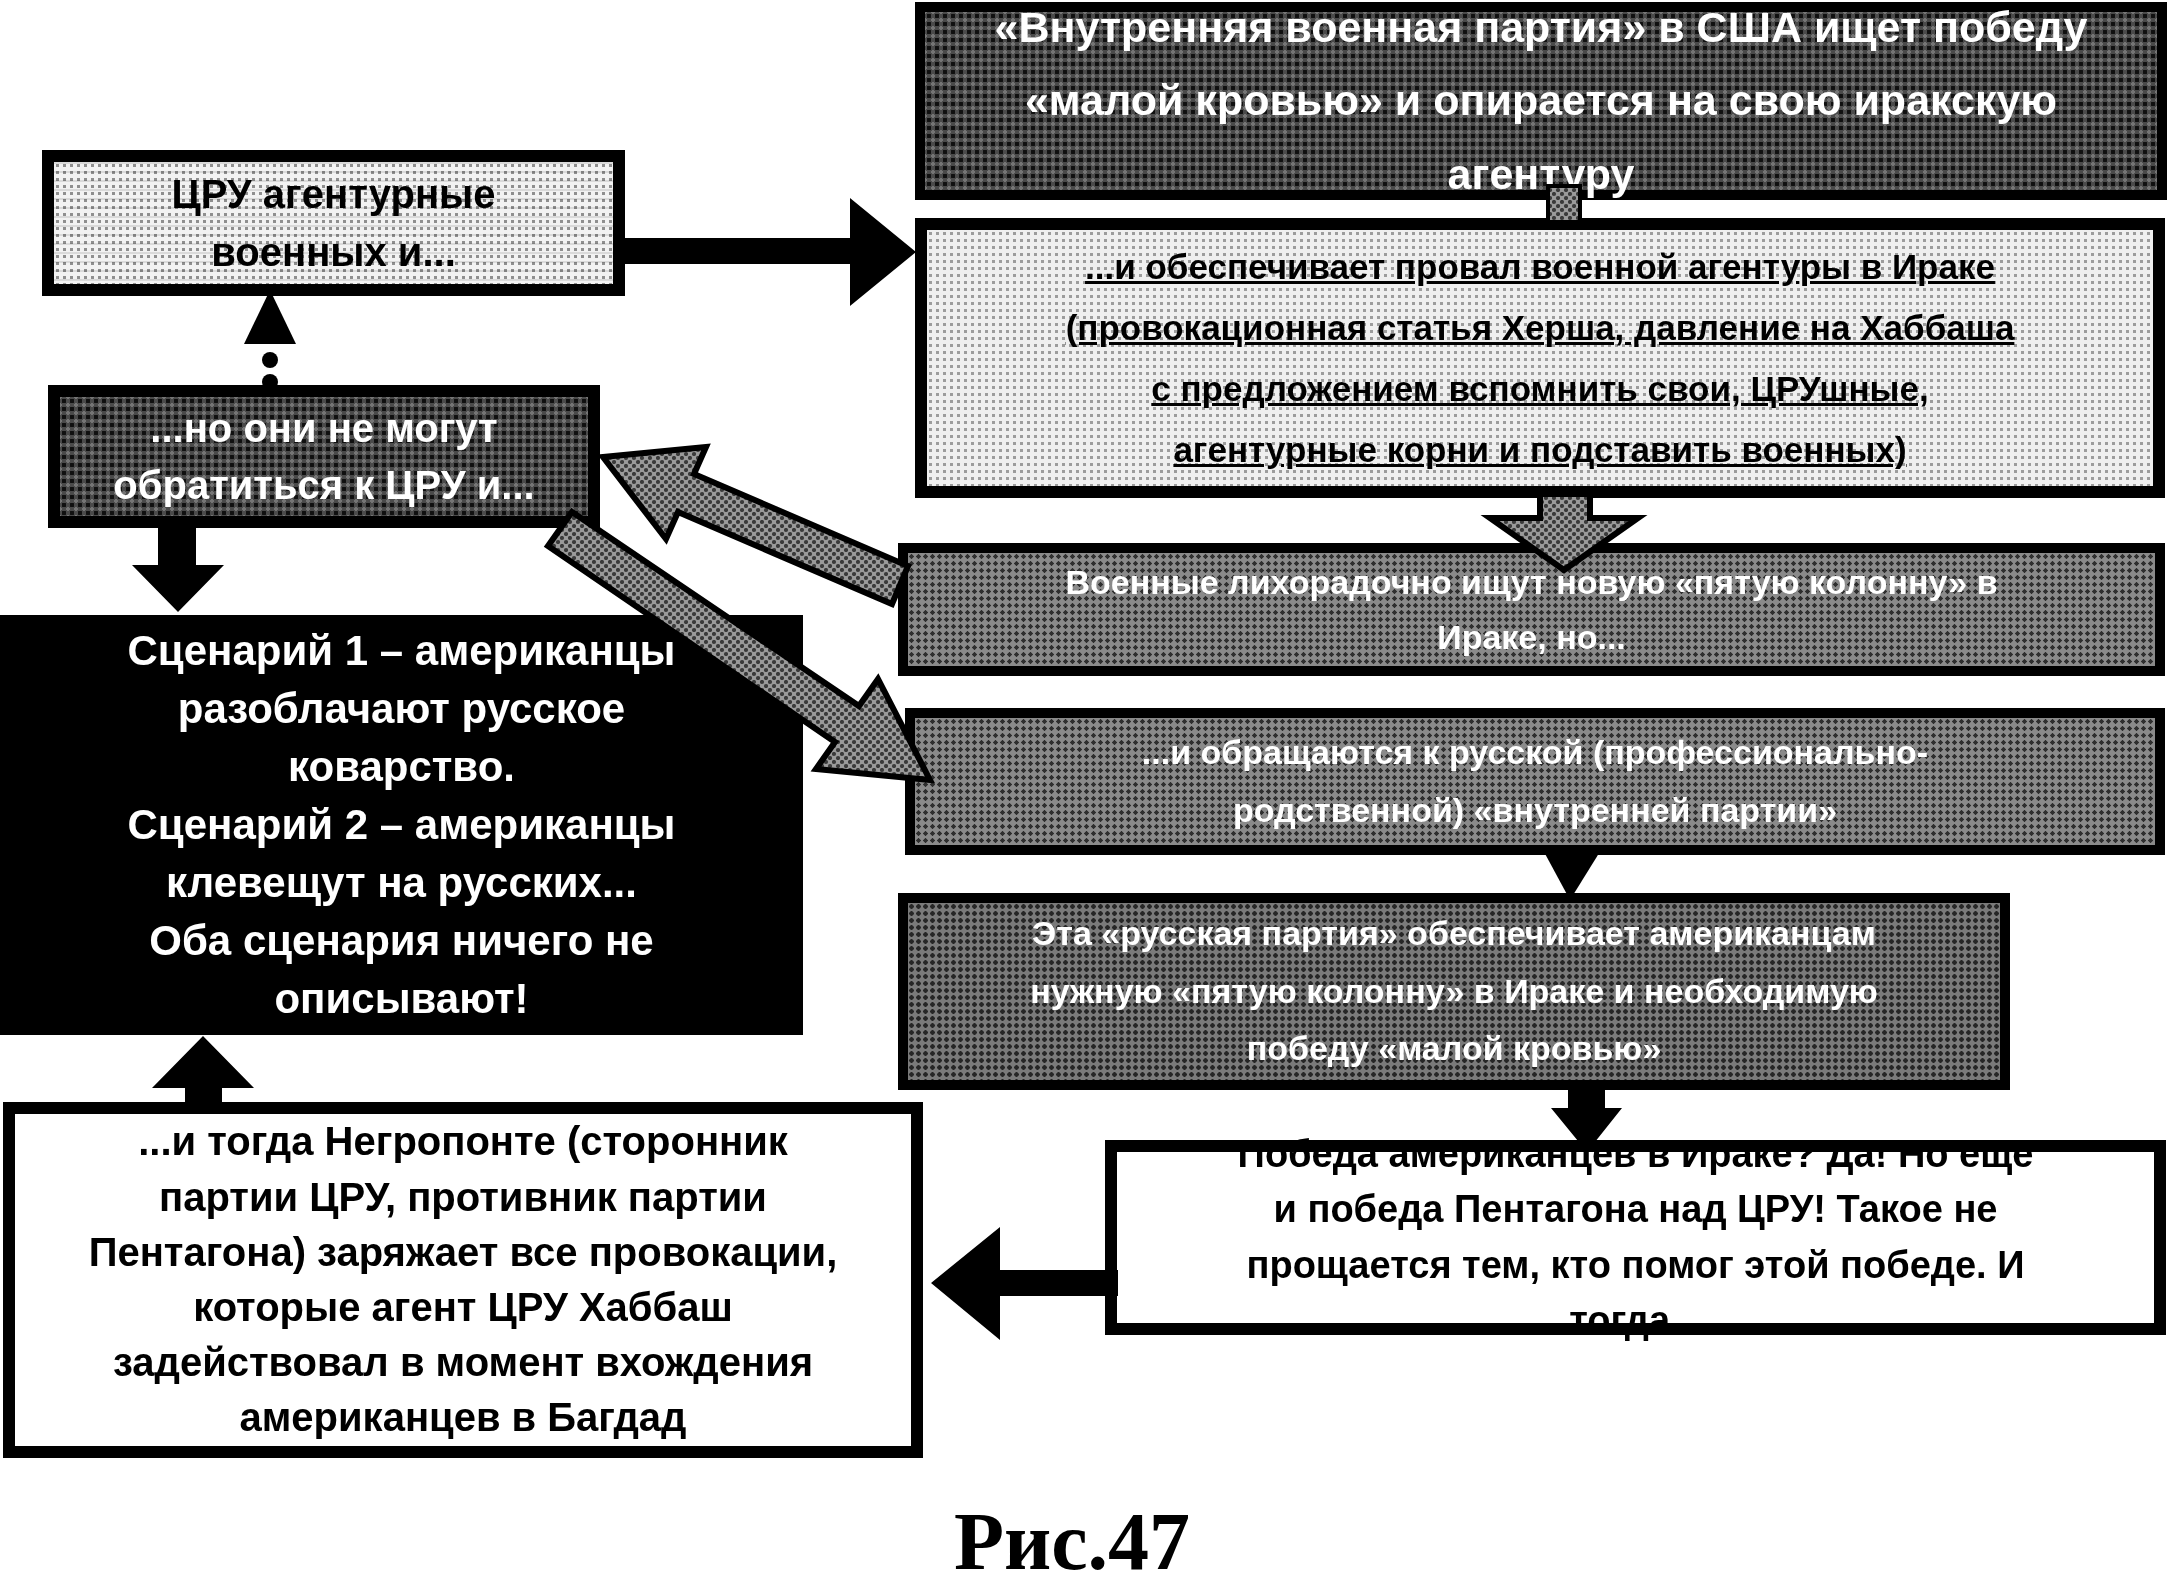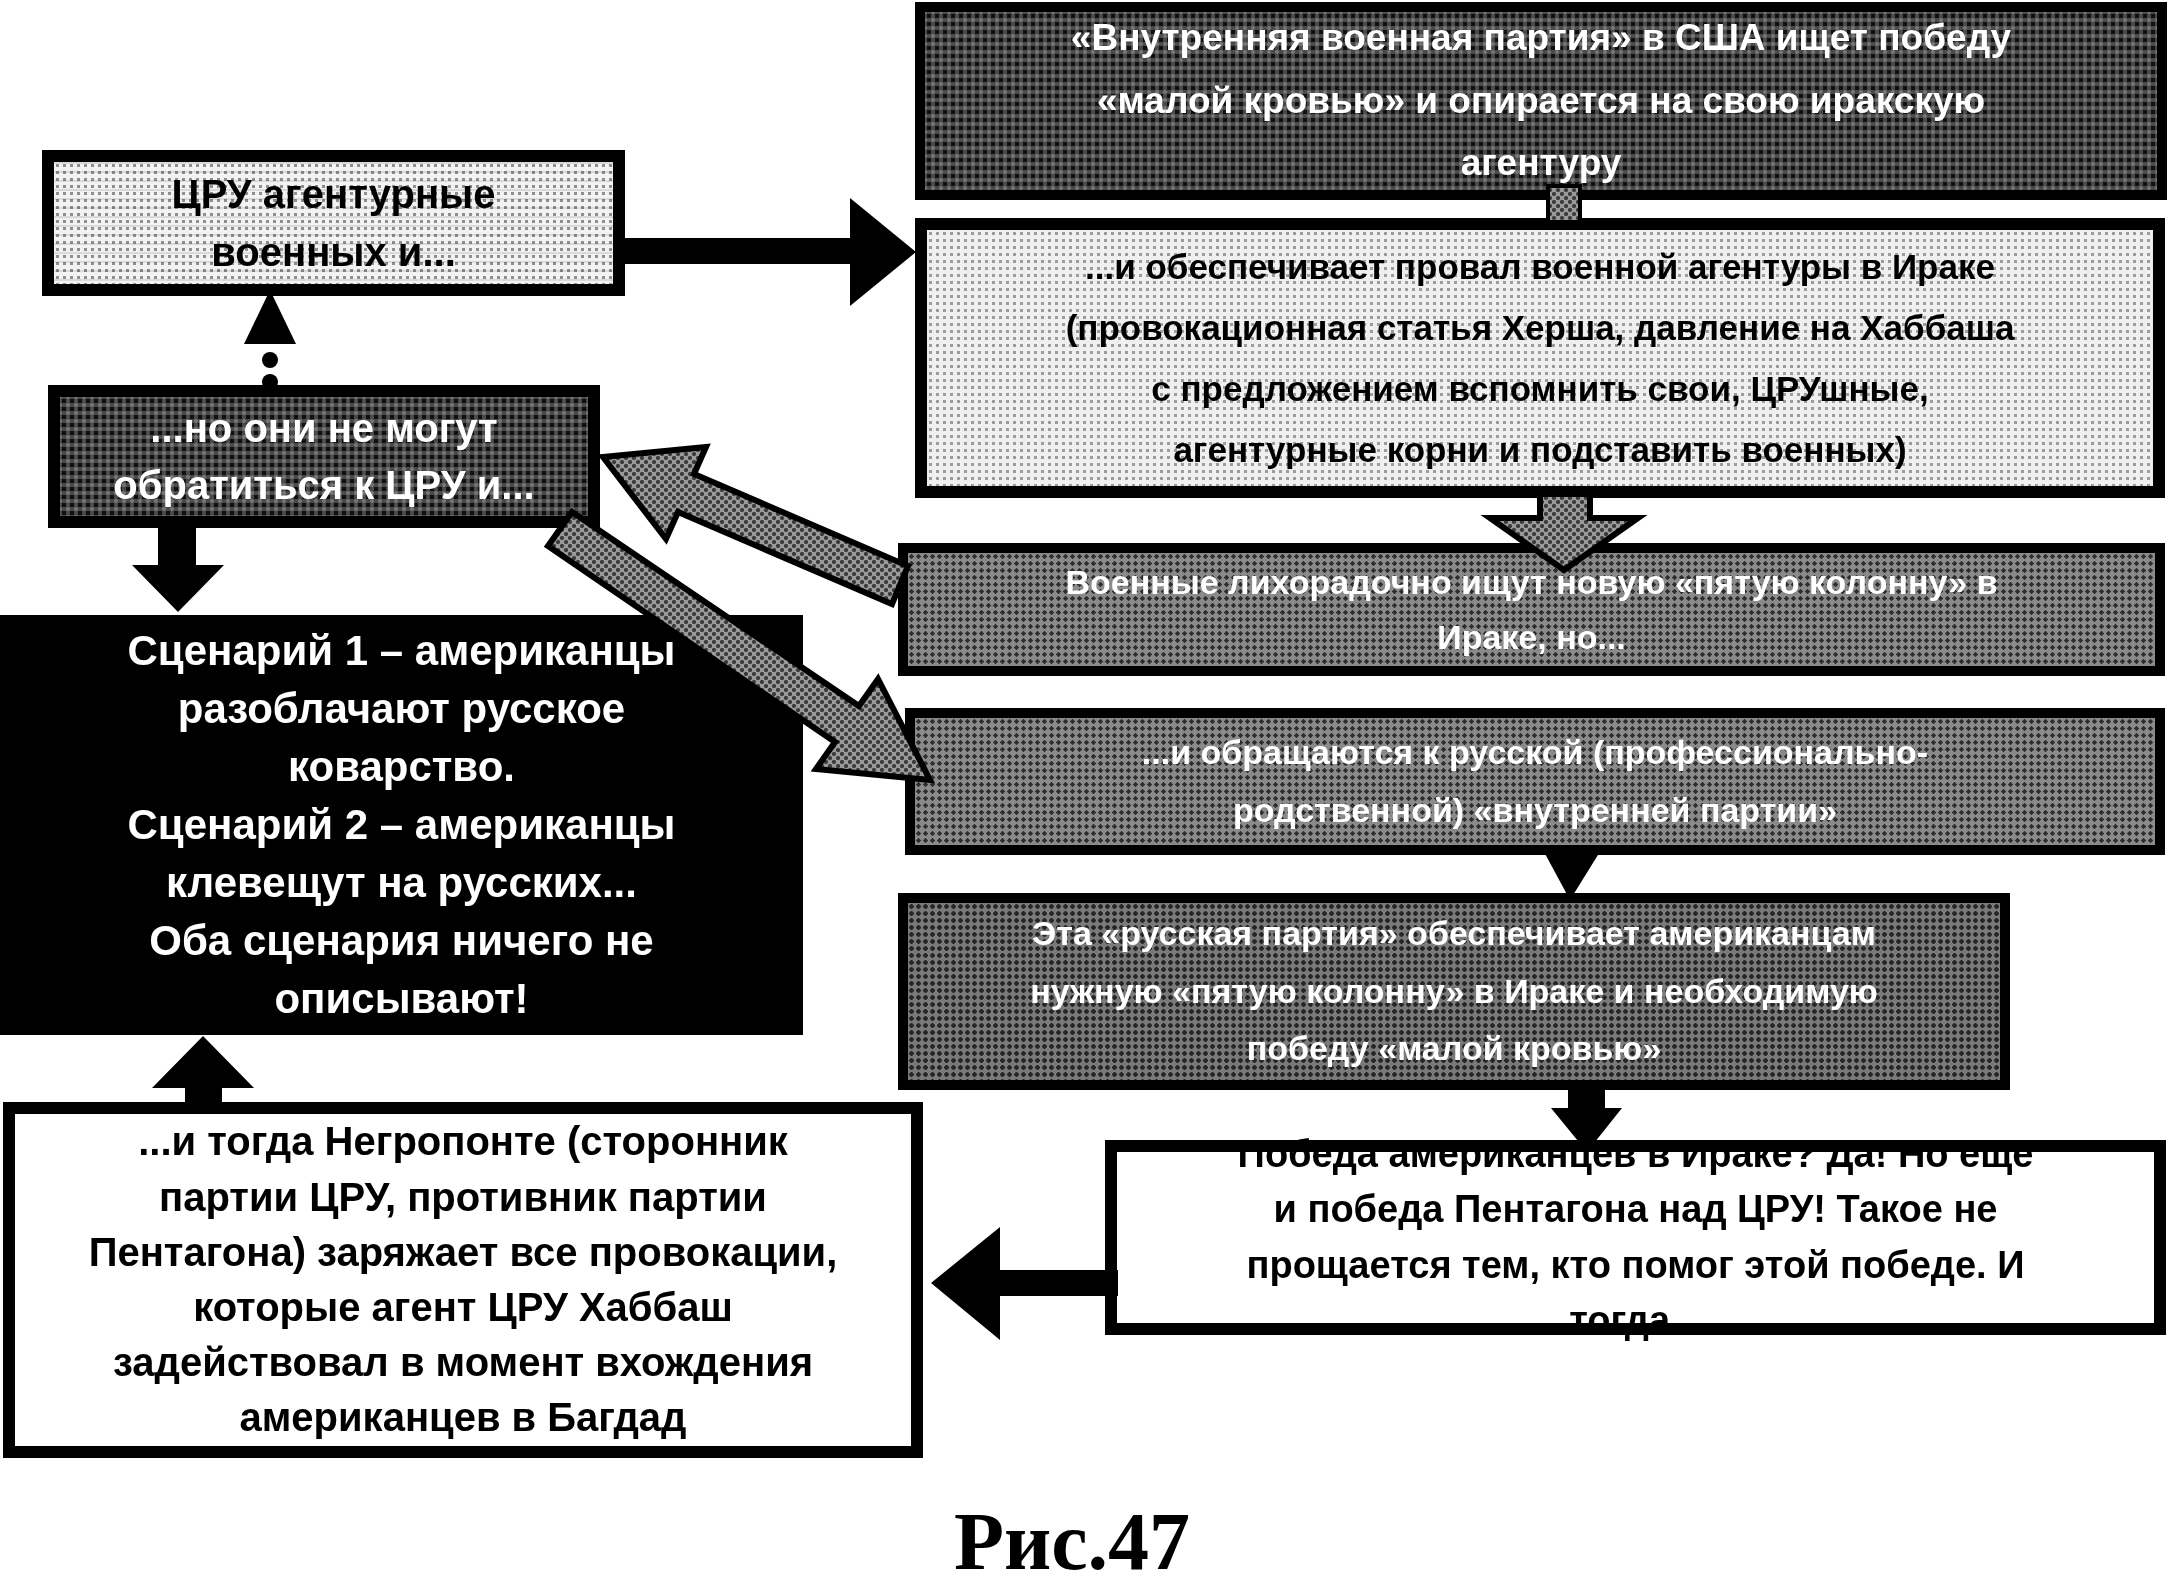--- a/index.html
+++ b/index.html
@@ -27,20 +27,21 @@
     background-color: #f2f2f2;
     background-image:
       repeating-linear-gradient(180deg, rgba(0,0,0,0.10) 0 2px, transparent 2px 9px),
       radial-gradient(circle, #8f8f8f 1.6px, transparent 1.9px);
     background-size: auto, 7px 7px;
   }
   .ht-light {
     background-color: #efefef;
     background-image: radial-gradient(circle, #9c9c9c 1.7px, transparent 2.0px);
     background-size: 7px 7px;
+    text-decoration: underline;
   }
   .ht-dark {
     background-color: #4a4a4a;
     background-image:
       radial-gradient(circle, #101010 2.1px, transparent 2.4px),
       radial-gradient(circle, #757575 1.7px, transparent 2.0px);
     background-size: 8px 8px, 8px 8px;
     background-position: 0 0, 4px 4px;
     color: #ffffff;
   }
@@ -94,21 +95,21 @@
 Оба сценария ничего не
 описывают!</div>
 
   <div class="box plain-white" style="left:3px; top:1102px; width:920px; height:356px; border:12px solid #000; font-size:40px; line-height:1.38; padding:0 16px;">...и тогда Негропонте (сторонник
 партии ЦРУ, противник партии
 Пентагона) заряжает все провокации,
 которые агент ЦРУ Хаббаш
 задействовал в момент вхождения
 американцев в Багдад</div>
 
-  <div class="box ht-dark" style="left:915px; top:2px; width:1252px; height:198px; border:10px solid #000; font-size:37px; line-height:1.7; padding:0 20px;">«Внутренняя военная партия» в США ищет победу
+  <div class="box ht-dark" style="left:915px; top:2px; width:1252px; height:198px; border:10px solid #000; font-size:43px; line-height:1.7; padding:0 20px;">«Внутренняя военная партия» в США ищет победу
 «малой кровью» и опирается на свою иракскую
 агентуру</div>
 
   <div class="box ht-light" style="left:915px; top:218px; width:1250px; height:280px; border:12px solid #000; font-size:35px; line-height:1.75; padding:0 12px;">...и обеспечивает провал военной агентуры в Ираке
 (провокационная статья Херша, давление на Хаббаша
 с предложением вспомнить свои, ЦРУшные,
 агентурные корни и подставить военных)</div>
 
   <div class="box ht-med" style="left:898px; top:543px; width:1267px; height:133px; border:10px solid #000; font-size:34px; line-height:1.6; padding:0 20px;">Военные лихорадочно ищут новую «пятую колонну» в
 Ираке, но...</div>

